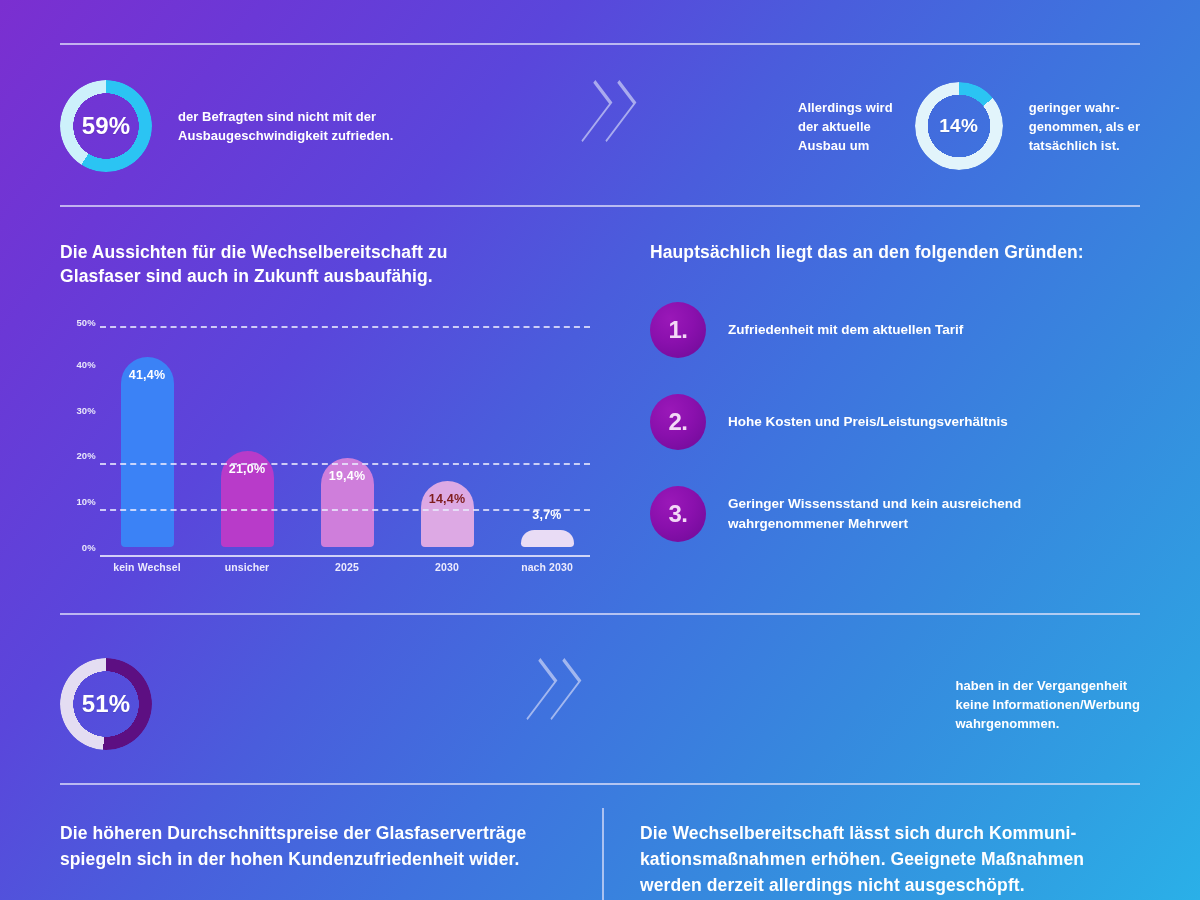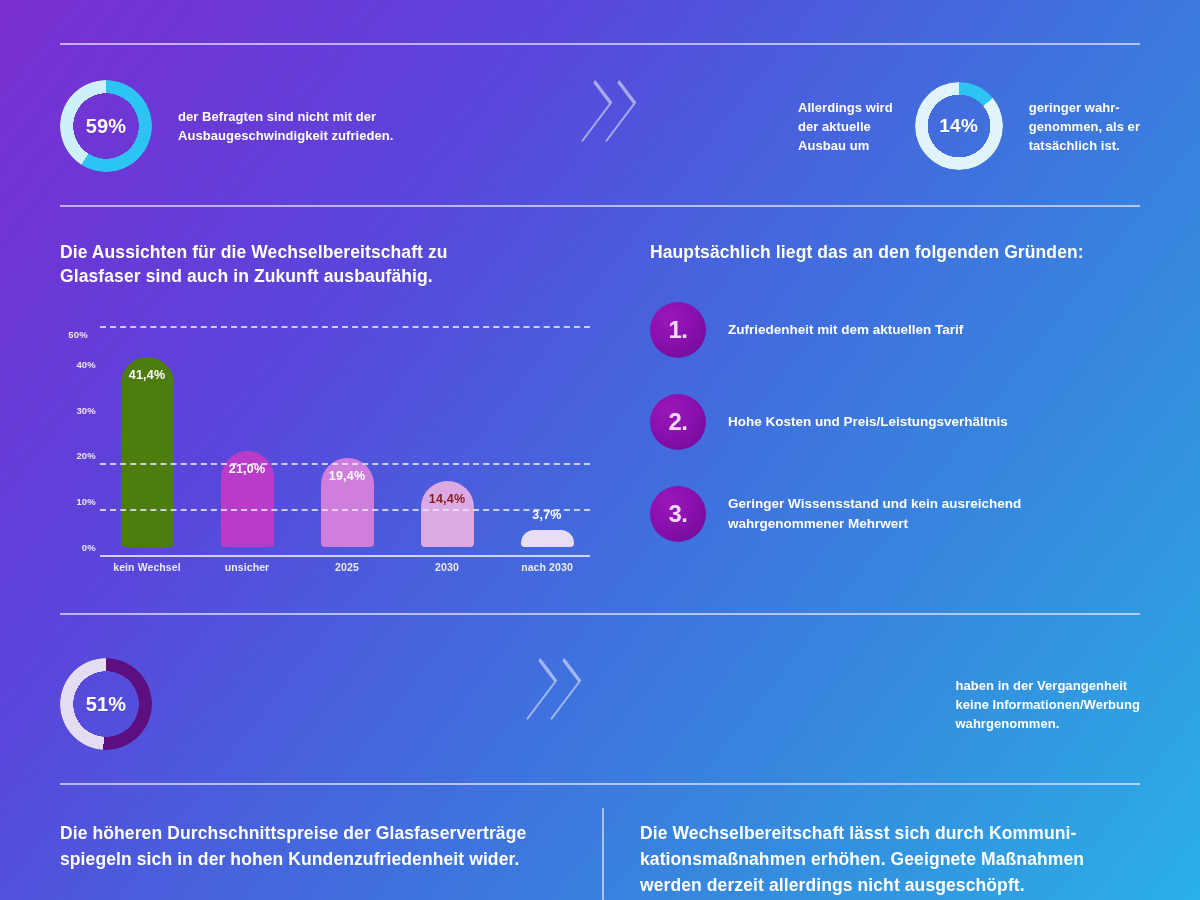--- a/index.html
+++ b/index.html
@@ -104,21 +104,21 @@
     border-radius: 50%;
     -webkit-mask: radial-gradient(circle closest-side, transparent 0 71%, #000 71.5%);
             mask: radial-gradient(circle closest-side, transparent 0 71%, #000 71.5%);
   }
   .donut .pct {
     position: absolute;
     inset: 0;
     display: flex;
     align-items: center;
     justify-content: center;
-    font-size: 20px;
+    font-size: 24px;
     font-weight: 800;
     letter-spacing: .2px;
     color: #ffffff;
     text-shadow: 0 1px 1px rgba(0,0,0,.10);
   }
   .donut.small { width: 88px; height: 88px; }
   .donut.small .pct { font-size: 19px; }
 
   .donut-cap {
     font-size: 13px;
@@ -377,21 +377,21 @@
 
   <div class="mid-left">
     <div class="sec-heading">Die Aussichten für die Wechselbereitschaft zu
 Glasfaser sind auch in Zukunft ausbaufähig.</div>
   </div>
 
   <div class="chart">
     <div class="plot" id="plot"></div>
     <div class="bars" id="bars">
         <div class="barcell">
-          <div class="bar" style="height: 189.612px; background: #4d7c0f;">
+          <div class="bar" style="height: 189.612px; background: #3b82f6;">
             <span class="val">41,4%</span>
           </div>
         </div>
         <div class="barcell">
           <div class="bar" style="height: 96.18px; background: rgb(184, 59, 201);">
             <span class="val">21,0%</span>
           </div>
         </div>
         <div class="barcell">
           <div class="bar" style="height: 88.852px; background: rgb(207, 126, 219);">
@@ -416,21 +416,21 @@
         <div class="xlabel">2030</div>
         <div class="xlabel">nach 2030</div>
       </div>
   <div class="ytick" style="top: 229px;">0%</div>
       <div class="ytick" style="top: 183.2px;">10%</div>
       <div class="gridline" style="top: 191.2px;"></div>
       <div class="ytick" style="top: 137.4px;">20%</div>
       <div class="gridline" style="top: 145.4px;"></div>
       <div class="ytick" style="top: 91.6px;">30%</div>
       <div class="ytick" style="top: 45.8px;">40%</div>
-      <div class="ytick" style="top: 16px; text-align: center;">50%</div>
+      <div class="ytick" style="top: 4px;">50%</div>
       <div class="gridline" style="top: 8px;"></div>
       <div class="baseline" style="top: 237px;"></div>
     </div>
 
   <div class="mid-right">
     <div class="sec-heading">Hauptsächlich liegt das an den folgenden Gründen:</div>
     <div class="reasons" id="reasons">
         <div class="reason">
           <div class="num-circle">1.</div>
           <div class="reason-text">Zufriedenheit mit dem aktuellen Tarif</div>

